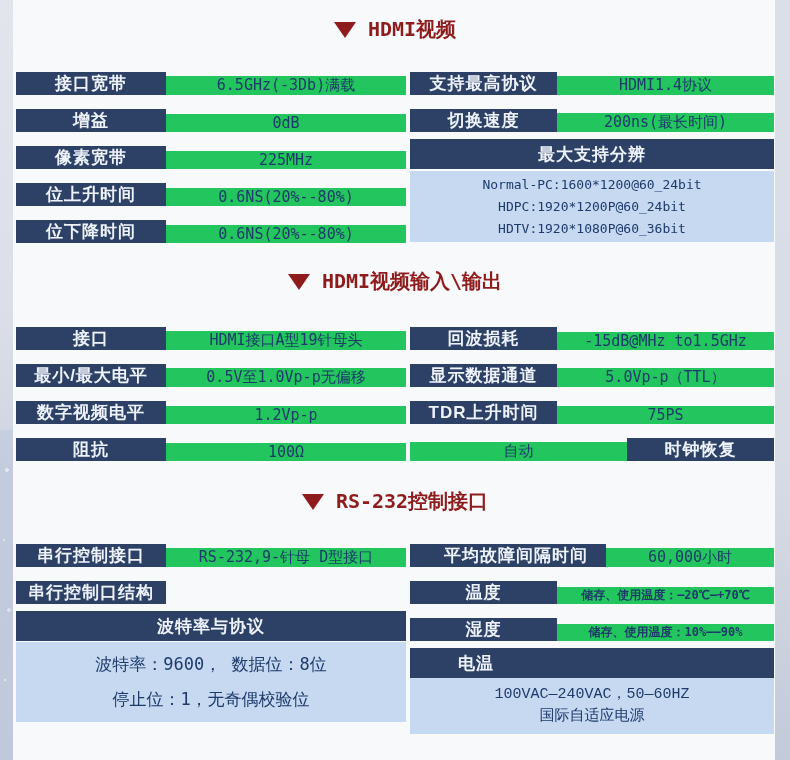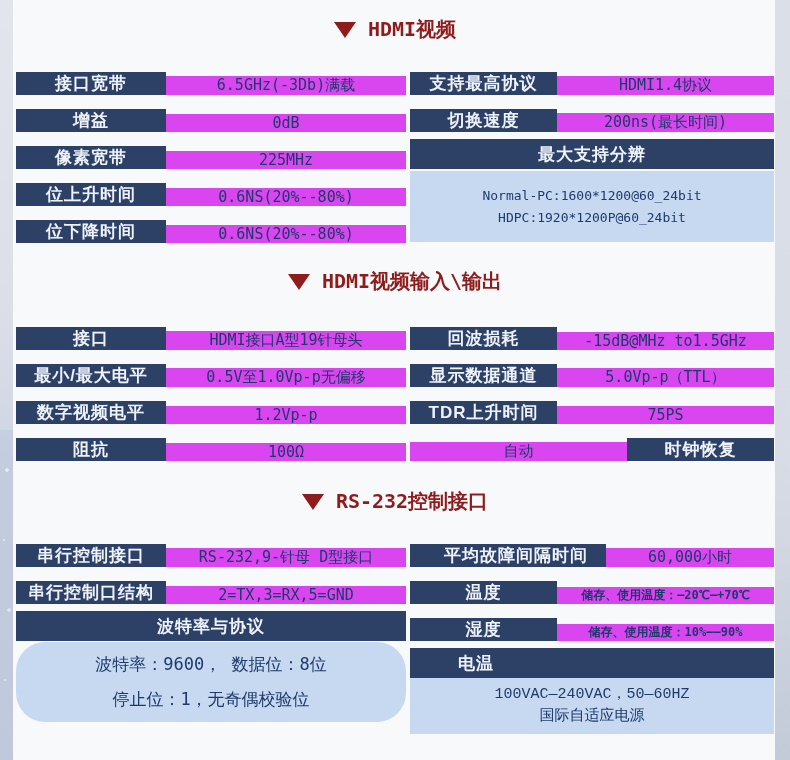--- a/index.html
+++ b/index.html
@@ -28,34 +28,34 @@
   .col{position:absolute;display:flex;flex-direction:column;}
   .col-l{left:16px;width:390px;}
   .col-r{left:410px;width:364px;}
 
   .row{display:flex;height:30px;margin-bottom:7px;flex:none;align-items:flex-end;}
   .cell{display:flex;align-items:center;justify-content:center;overflow:hidden;}
   .label{width:150px;flex:none;background:#2d4166;color:#eef3fb;
     font-size:17px;font-weight:bold;letter-spacing:1px;}
   .col-r .label{width:147px;}
   .col-r .label.wide{width:180px;padding-left:16px;}
-  .value{flex:1;background:#d946ef;color:#1d3a6b;
+  .value{flex:1;background:#22c55e;color:#1d3a6b;
     font-family:"DejaVu Sans Mono","Liberation Sans",monospace;font-size:15px;}
   .value.small{font-size:12px;font-weight:bold;letter-spacing:0;}
 
   .full-header{height:30px;flex:none;background:#2d4166;color:#eef3fb;
     font-size:17px;font-weight:bold;letter-spacing:1px;
     display:flex;align-items:center;justify-content:center;}
   .full-header.left{justify-content:flex-start;padding-left:48px;box-sizing:border-box;}
 
   .bigcell{background:#c6d9f1;color:#1d3a6b;flex:none;
     font-family:"DejaVu Sans Mono","Liberation Sans",monospace;
     display:flex;flex-direction:column;align-items:center;justify-content:center;}
   .bigcell.res{height:71px;margin-top:2px;font-size:13px;line-height:22px;}
-  .bigcell.baud{height:80px;margin-top:1px;font-size:17px;line-height:35px;border-radius:29px;}
+  .bigcell.baud{height:80px;margin-top:1px;font-size:17px;line-height:35px;}
   .bigcell.power{height:56px;font-size:15px;line-height:22px;font-family:Liberation Mono, monospace;}
 </style>
 </head>
 <body>
 
 <div class="edge edge-left"></div>
 <div class="edge edge-right"></div>
 
 <div class="sec-title" style="top:14px">
   <span class="tri"></span><span>HDMI视频</span>
@@ -90,20 +90,21 @@
     <div class="cell value">HDMI1.4协议</div>
   </div>
   <div class="row">
     <div class="cell label">切换速度</div>
     <div class="cell value">200ns(最长时间)</div>
   </div>
   <div class="full-header">最大支持分辨</div>
   <div class="bigcell res">
     <div>Normal-PC:1600*1200@60_24bit</div>
     <div>HDPC:1920*1200P@60_24bit</div>
+    <div>HDTV:1920*1080P@60_36bit</div>
   </div>
 </div>
 
 <div class="sec-title" style="top:266px">
   <span class="tri"></span><span>HDMI视频输入\输出</span>
 </div>
 
 <div class="col col-l" style="top:320px">
   <div class="row">
     <div class="cell label">接口</div>
@@ -146,21 +147,20 @@
   <span class="tri"></span><span>RS-232控制接口</span>
 </div>
 
 <div class="col col-l" style="top:537px">
   <div class="row">
     <div class="cell label">串行控制接口</div>
     <div class="cell value">RS-232,9-针母 D型接口</div>
   </div>
   <div class="row">
     <div class="cell label">串行控制口结构</div>
-    <div class="cell value">2=TX,3=RX,5=GND</div>
   </div>
   <div class="full-header">波特率与协议</div>
   <div class="bigcell baud">
     <div>波特率：9600， 数据位：8位</div>
     <div>停止位：1，无奇偶校验位</div>
   </div>
 </div>
 
 <div class="col col-r" style="top:537px">
   <div class="row">

